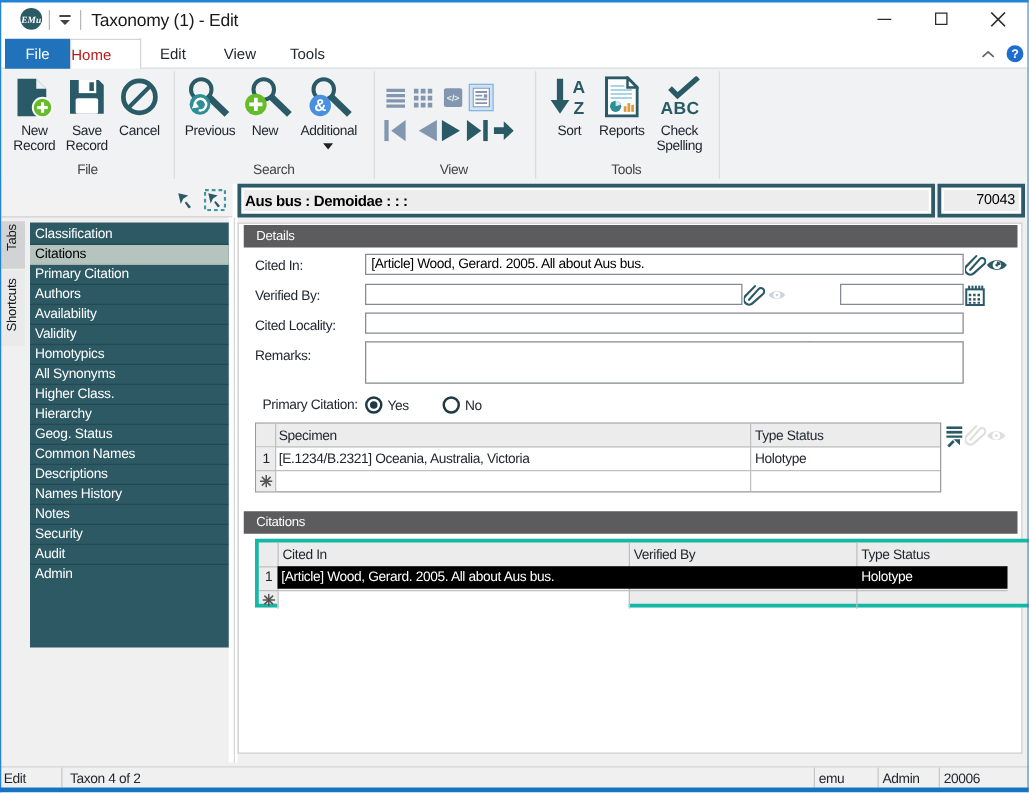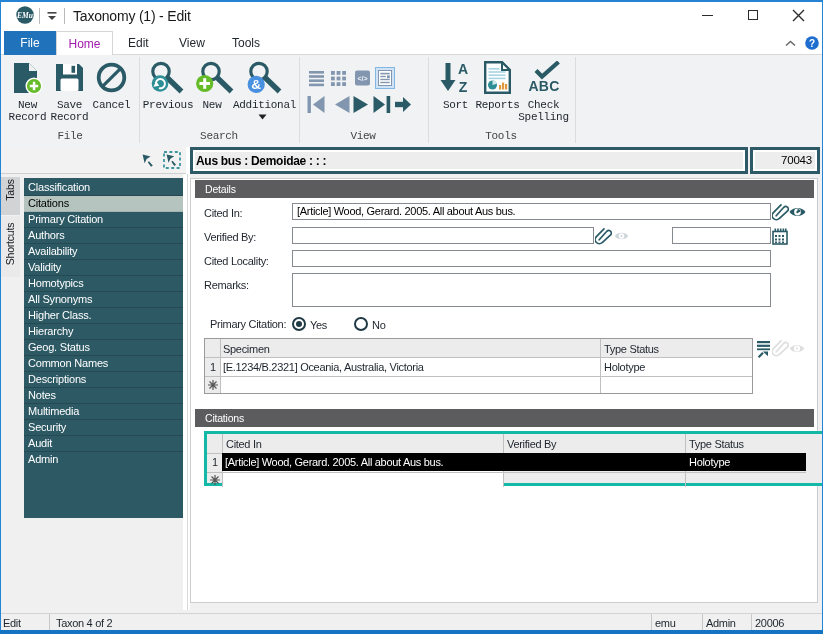--- a/index.html
+++ b/index.html
@@ -1,20 +1,20 @@
 <!DOCTYPE html>
 <html><head>
 <meta charset="utf-8">
 <style>
 * { margin:0; padding:0; box-sizing:border-box; }
 body { font-family:"Liberation Sans", sans-serif; width:823px; height:634px; overflow:hidden; }
 #win { position:relative; width:823px; height:634px; background:#fff; }
 .abs { position:absolute; }
 .lbl { position:absolute; font-size:11px; letter-spacing:-0.3px; color:#1e242d; white-space:nowrap; }
-.ctr { text-align:center;font-family:Liberation Mono, monospace; }
+.ctr { text-align:center; }
 .nav { font-size:11px; letter-spacing:-0.2px; color:#fff; padding-left:4px; height:16px; line-height:15px; border-bottom:1px solid rgba(0,0,0,0.18); }
 </style>
 </head>
 <body>
 <div id="win">
 
   <div class="abs" id="ribbonbg" style="left:1px;top:55px;width:821px;height:92px;background:#f0f2f3;"></div>
   <div class="abs" id="lowerbg" style="left:1px;top:147px;width:821px;height:483px;background:#f0f0f0;"></div>
 
   <div class="abs" id="titlebar" style="left:0;top:0;width:823px;height:31px;background:#fff;">
@@ -32,21 +32,21 @@
 
     <div class="abs" style="left:702px;top:15px;width:11px;height:1.4px;background:#2b2b2b;"></div>
     <div class="abs" style="left:748px;top:10px;width:10px;height:10px;border:1.3px solid #2b2b2b;"></div>
     <svg class="abs" style="left:792px;top:9px;" width="13" height="13" viewBox="0 0 13 13">
       <path d="M1 1 L12 12 M12 1 L1 12" stroke="#2b2b2b" stroke-width="1.4"></path>
     </svg>
   </div>
 
   <div class="abs" id="tabrow" style="left:1px;top:31px;width:821px;height:24px;background:#fff;border-bottom:1px solid #d9d9d9;">
     <div class="abs" style="left:3px;top:0;width:52px;height:24px;background:#2073ba;color:#fff;font-size:12px;text-align:center;line-height:24px;">File</div>
-    <div class="abs" style="left:55px;top:0;width:57px;height:24px;background:#fff;border:1px solid #d5d5d5;border-bottom:none;color:#a21caf;font-size:12px;text-align:center;line-height:24px;">Home</div>
+    <div class="abs" style="left:55px;top:0;width:57px;height:24px;background:#fff;border:1px solid #d5d5d5;border-bottom:none;color:#b91c1c;font-size:12px;line-height:24px;">Home</div>
     <div class="abs" style="left:127px;top:0;width:24px;height:24px;color:#23282f;font-size:12px;line-height:24px;">Edit</div>
     <div class="abs" style="left:178px;top:0;width:28px;height:24px;color:#23282f;font-size:12px;line-height:24px;">View</div>
     <div class="abs" style="left:231px;top:0;width:32px;height:24px;color:#23282f;font-size:12px;line-height:24px;">Tools</div>
     <svg class="abs" style="left:784px;top:9px;" width="11" height="7" viewBox="0 0 11 7">
       <path d="M1 5.5 L5.5 1.5 L10 5.5" stroke="#666" stroke-width="1.4" fill="none"></path>
     </svg>
     <svg class="abs" style="left:804px;top:5px;" width="14" height="14" viewBox="0 0 14 14">
       <circle cx="7" cy="7" r="6.8" fill="#1e6ed0"></circle>
       <text x="7" y="10.6" font-size="10" font-weight="bold" fill="#fff" text-anchor="middle">?</text>
     </svg>
@@ -231,22 +231,22 @@
     <div class="nav">Authors</div>
     <div class="nav">Availability</div>
     <div class="nav">Validity</div>
     <div class="nav">Homotypics</div>
     <div class="nav">All Synonyms</div>
     <div class="nav">Higher Class.</div>
     <div class="nav">Hierarchy</div>
     <div class="nav">Geog. Status</div>
     <div class="nav">Common Names</div>
     <div class="nav">Descriptions</div>
+    <div class="nav">Names History</div>
     <div class="nav">Notes</div>
-    <div class="nav">Multimedia</div>
     <div class="nav">Security</div>
     <div class="nav">Audit</div>
     <div class="nav" style="border-bottom:none;">Admin</div>
   </div>
 
   <div class="abs" id="panel" style="left:190px;top:178px;width:628px;height:425px;background:#fff;border:1px solid #cccccc;"></div>
 
   <div class="abs" style="left:195px;top:180px;width:619px;height:18px;background:#5c5c5e;color:#fff;font-size:10.5px;letter-spacing:-0.2px;line-height:18px;padding-left:10px;">Details</div>
 
   <div class="lbl" style="left:204px;top:207px;">Cited In:</div>

